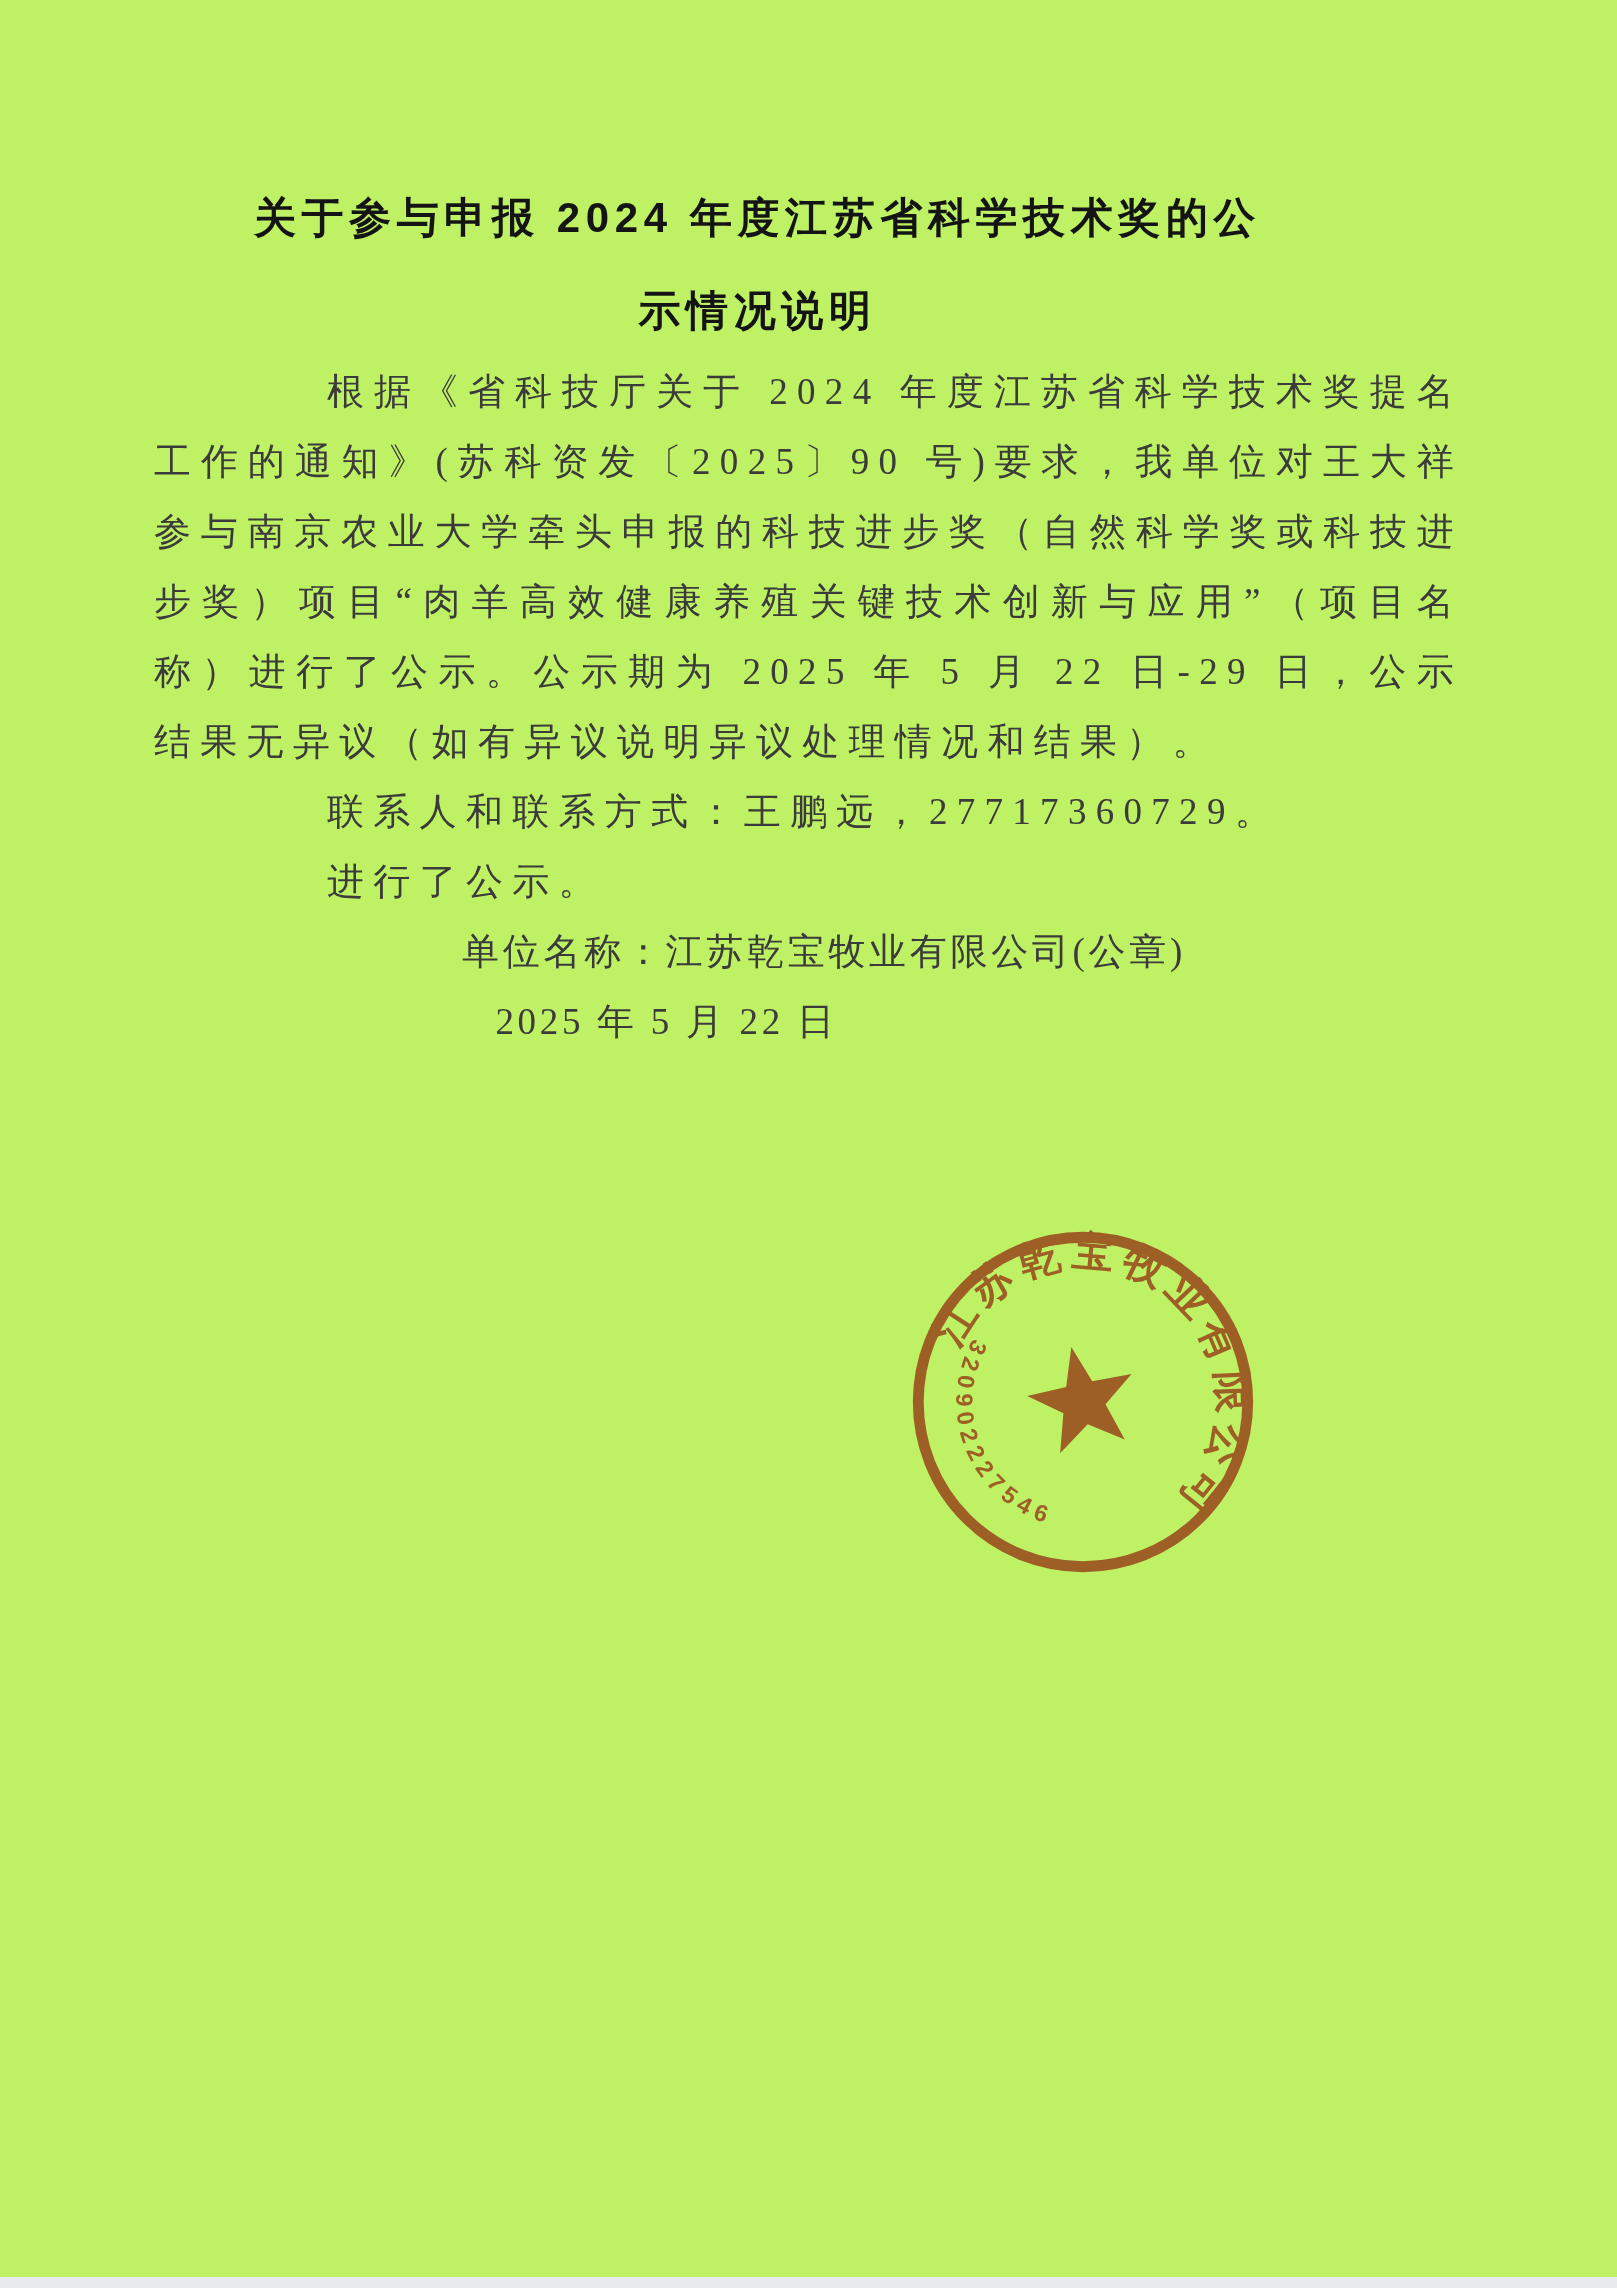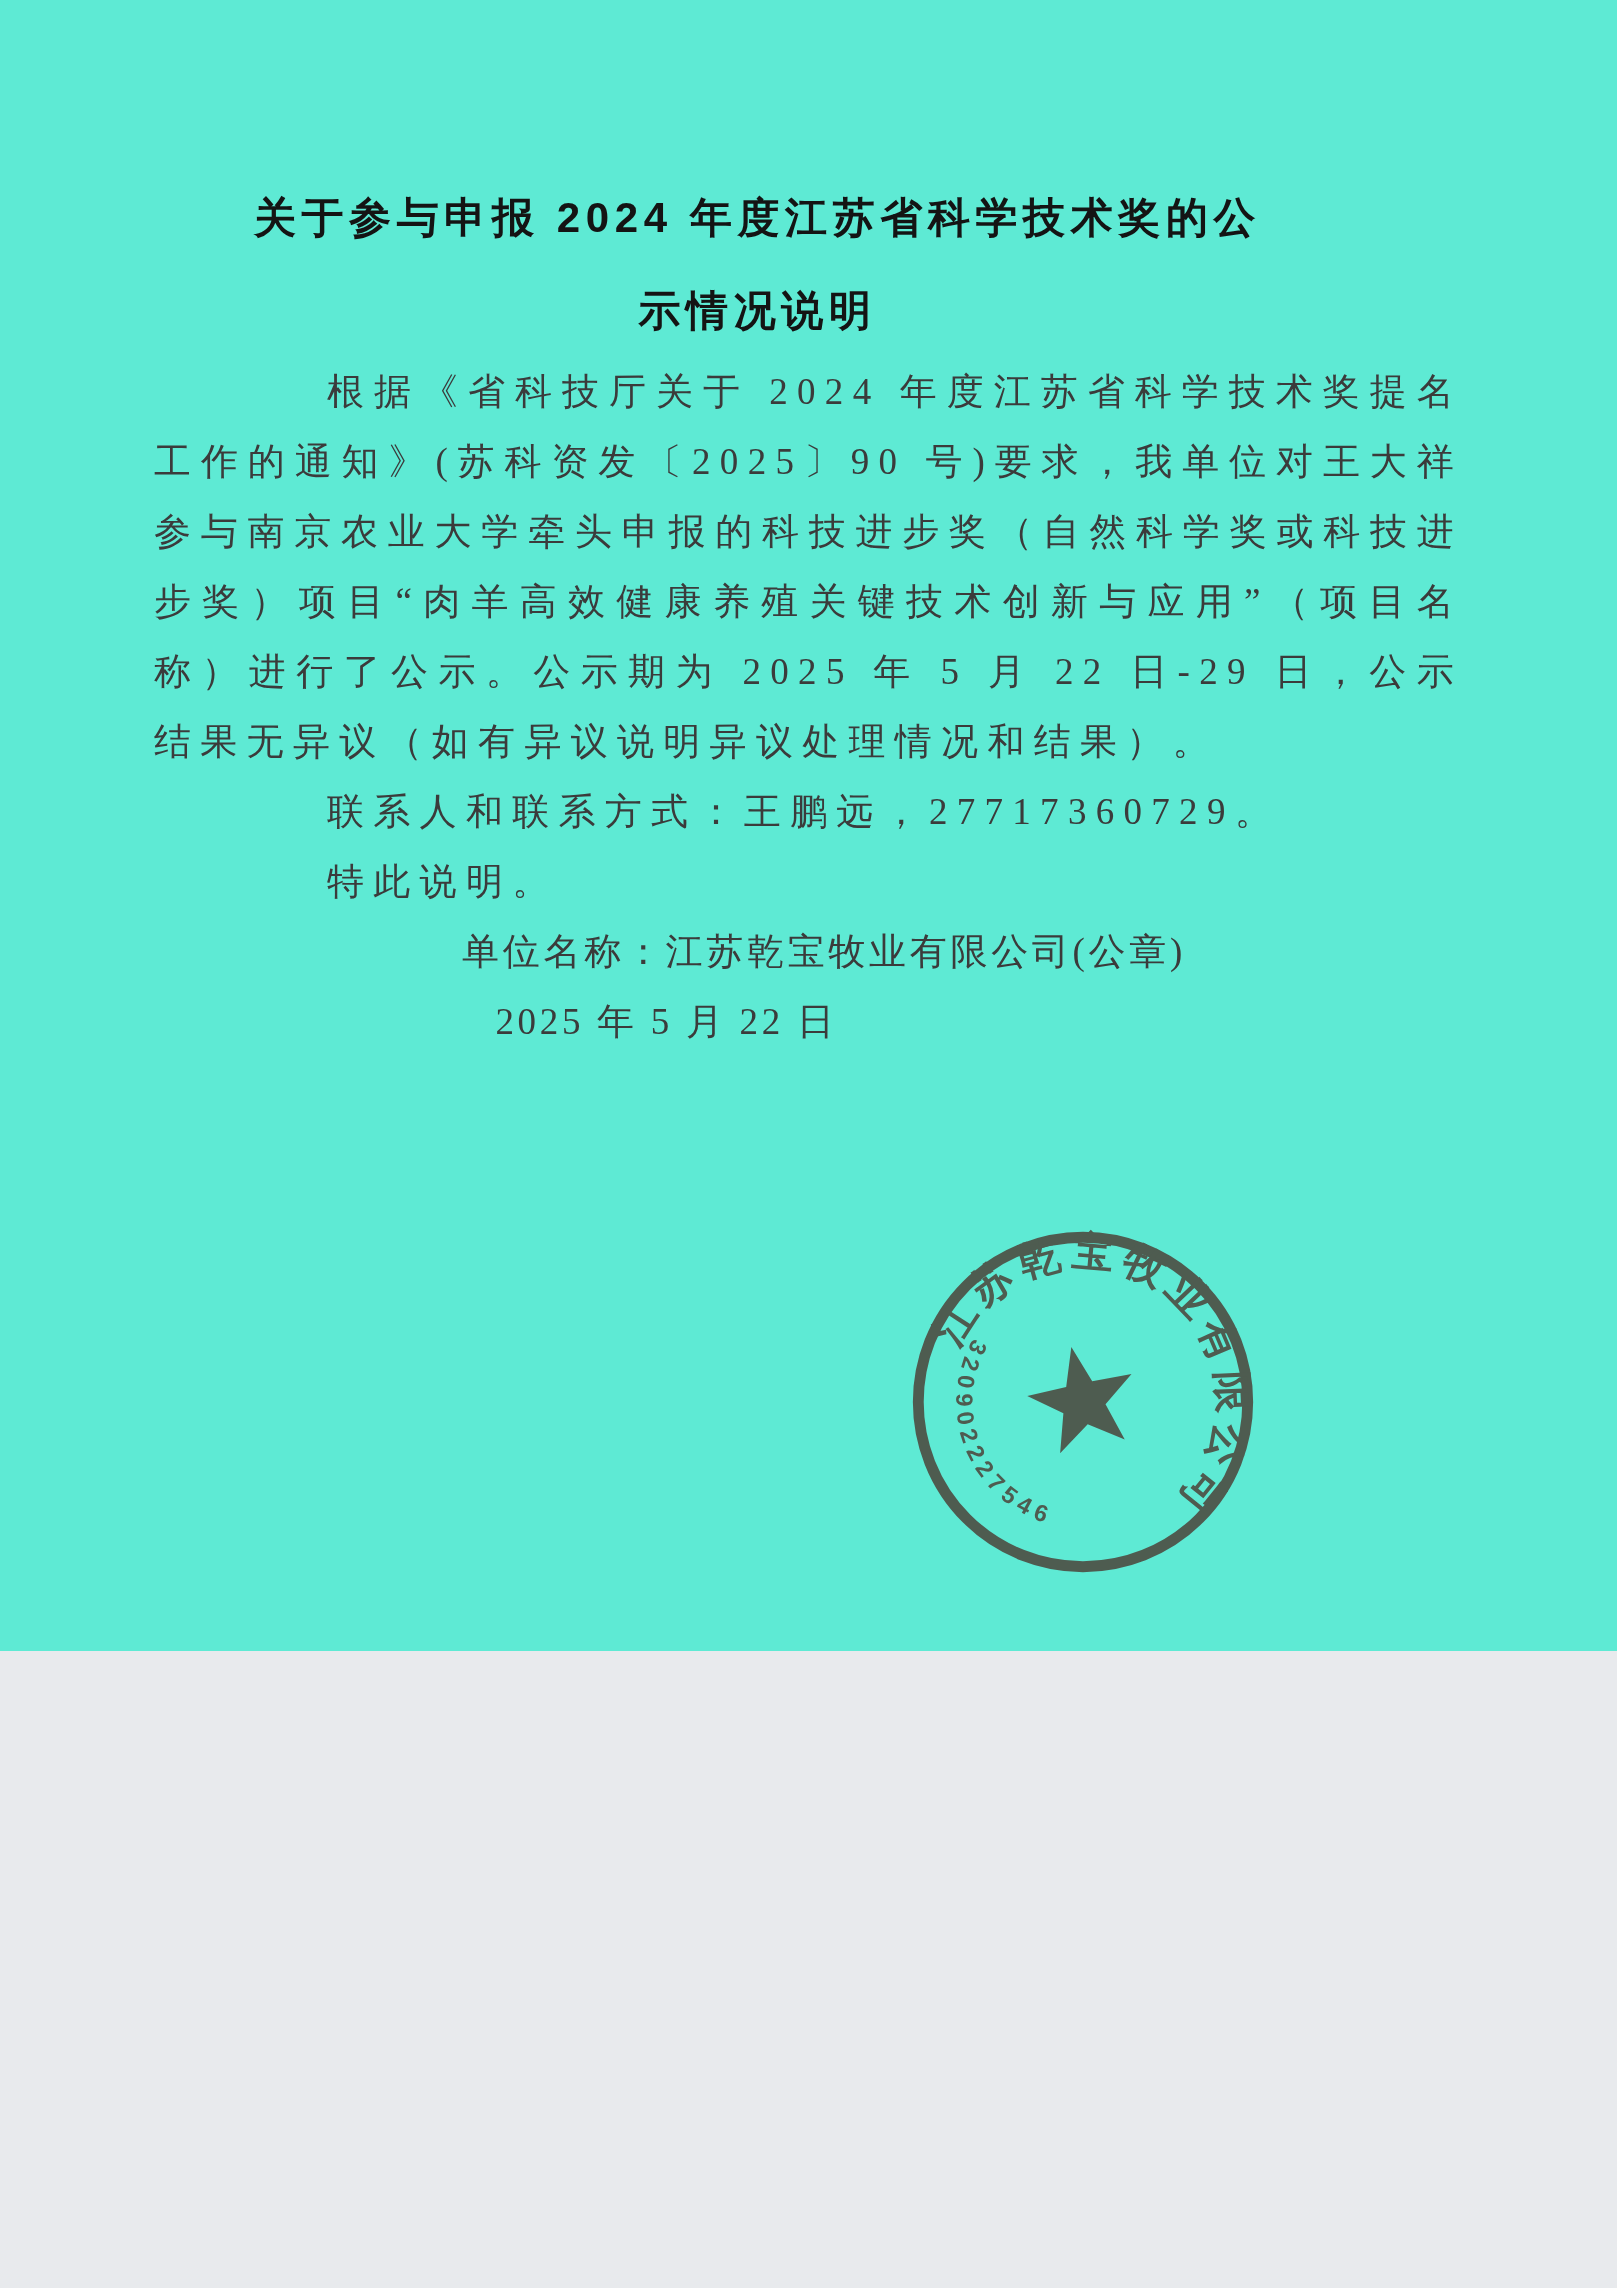--- a/index.html
+++ b/index.html
@@ -1,21 +1,21 @@
 <!DOCTYPE html>
 <html style="font-size:15px"><head>
 <meta charset="utf-8">
 <style>
   html, body { margin: 0; padding: 0; background: #e8eaed; }
   .page {
     position: relative;
     width: 1617px;
-    height: 1651px;
+    height: 2277px;
     margin: 0 auto;
-    background: #5eead4;
+    background: #bef264;
     overflow: hidden;
     font-family: "Liberation Serif", "DejaVu Serif", serif;
   }
   .doc-title {
     padding-top: 171px;
     text-align: center;
     transform: translateX(-51px);
     font-family: "Liberation Sans", "DejaVu Sans", sans-serif;
     font-weight: 700;
     font-size: 42px;
@@ -71,21 +71,21 @@
 <div class="page">
 
   <div class="doc-title">
     <div>关于参与申报 2024 年度江苏省科学技术奖的公</div>
     <div>示情况说明</div>
   </div>
 
   <div class="doc-body">
     <p class="para-main">根据《省科技厅关于 2024 年度江苏省科学技术奖提名工作的通知》(苏科资发〔2025〕90 号)要求，我单位对王大祥参与南京农业大学牵头申报的科技进步奖（自然科学奖或科技进步奖）项目“肉羊高效健康养殖关键技术创新与应用”（项目名称）进行了公示。公示期为 2025 年 5 月 22 日-29 日，公示结果无异议（如有异议说明异议处理情况和结果）。</p>
     <p class="para-contact">联系人和联系方式：王鹏远，27717360729。</p>
-    <p class="para-closing">特此说明。</p>
+    <p class="para-closing">进行了公示。</p>
     <p class="sig-line">单位名称：江苏乾宝牧业有限公司(公章)</p>
     <p class="date-line">2025 年 5 月 22 日</p>
   </div>
 
   <div class="stamp">
     <svg viewBox="0 0 400 400">
       <defs>
         <path id="arcCompany" d="M 60.95,143.75 A 150,150 0 1 1 296.4,314.9" fill="none"></path>
         <path id="arcCode" d="M 78.8,130 A 140,140 0 0 0 163.8,335.2" fill="none"></path>
       </defs>

